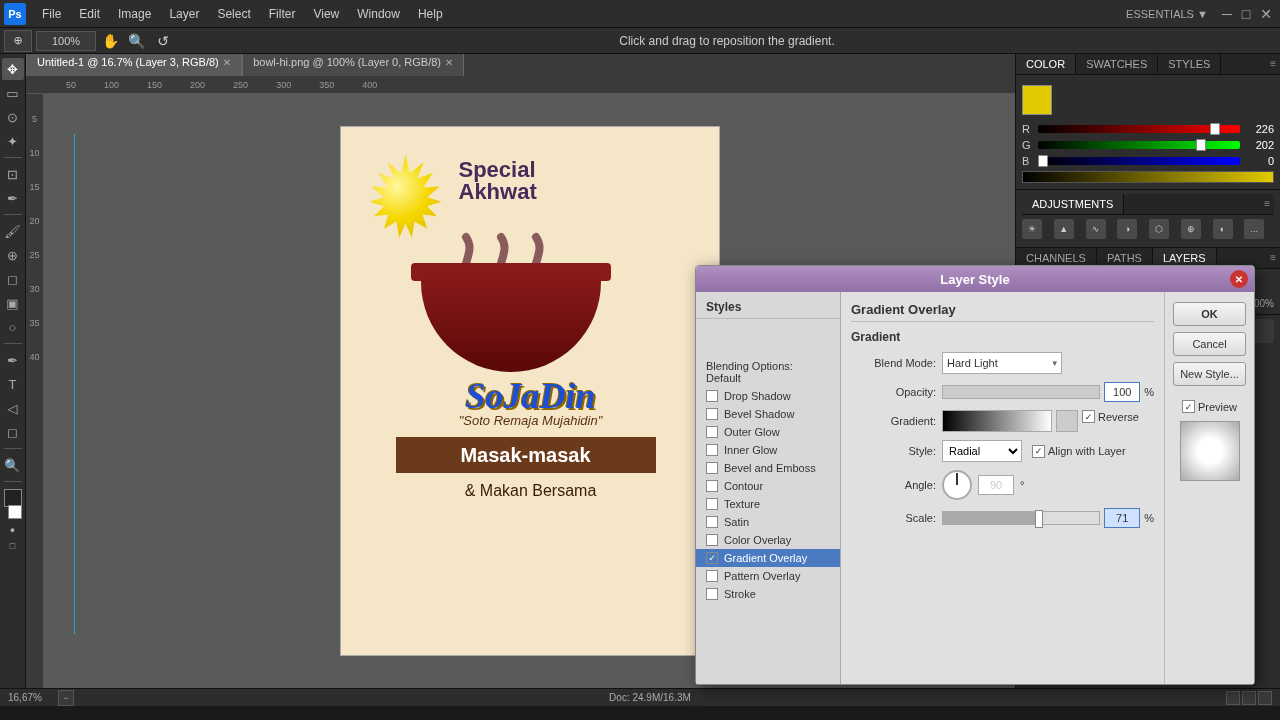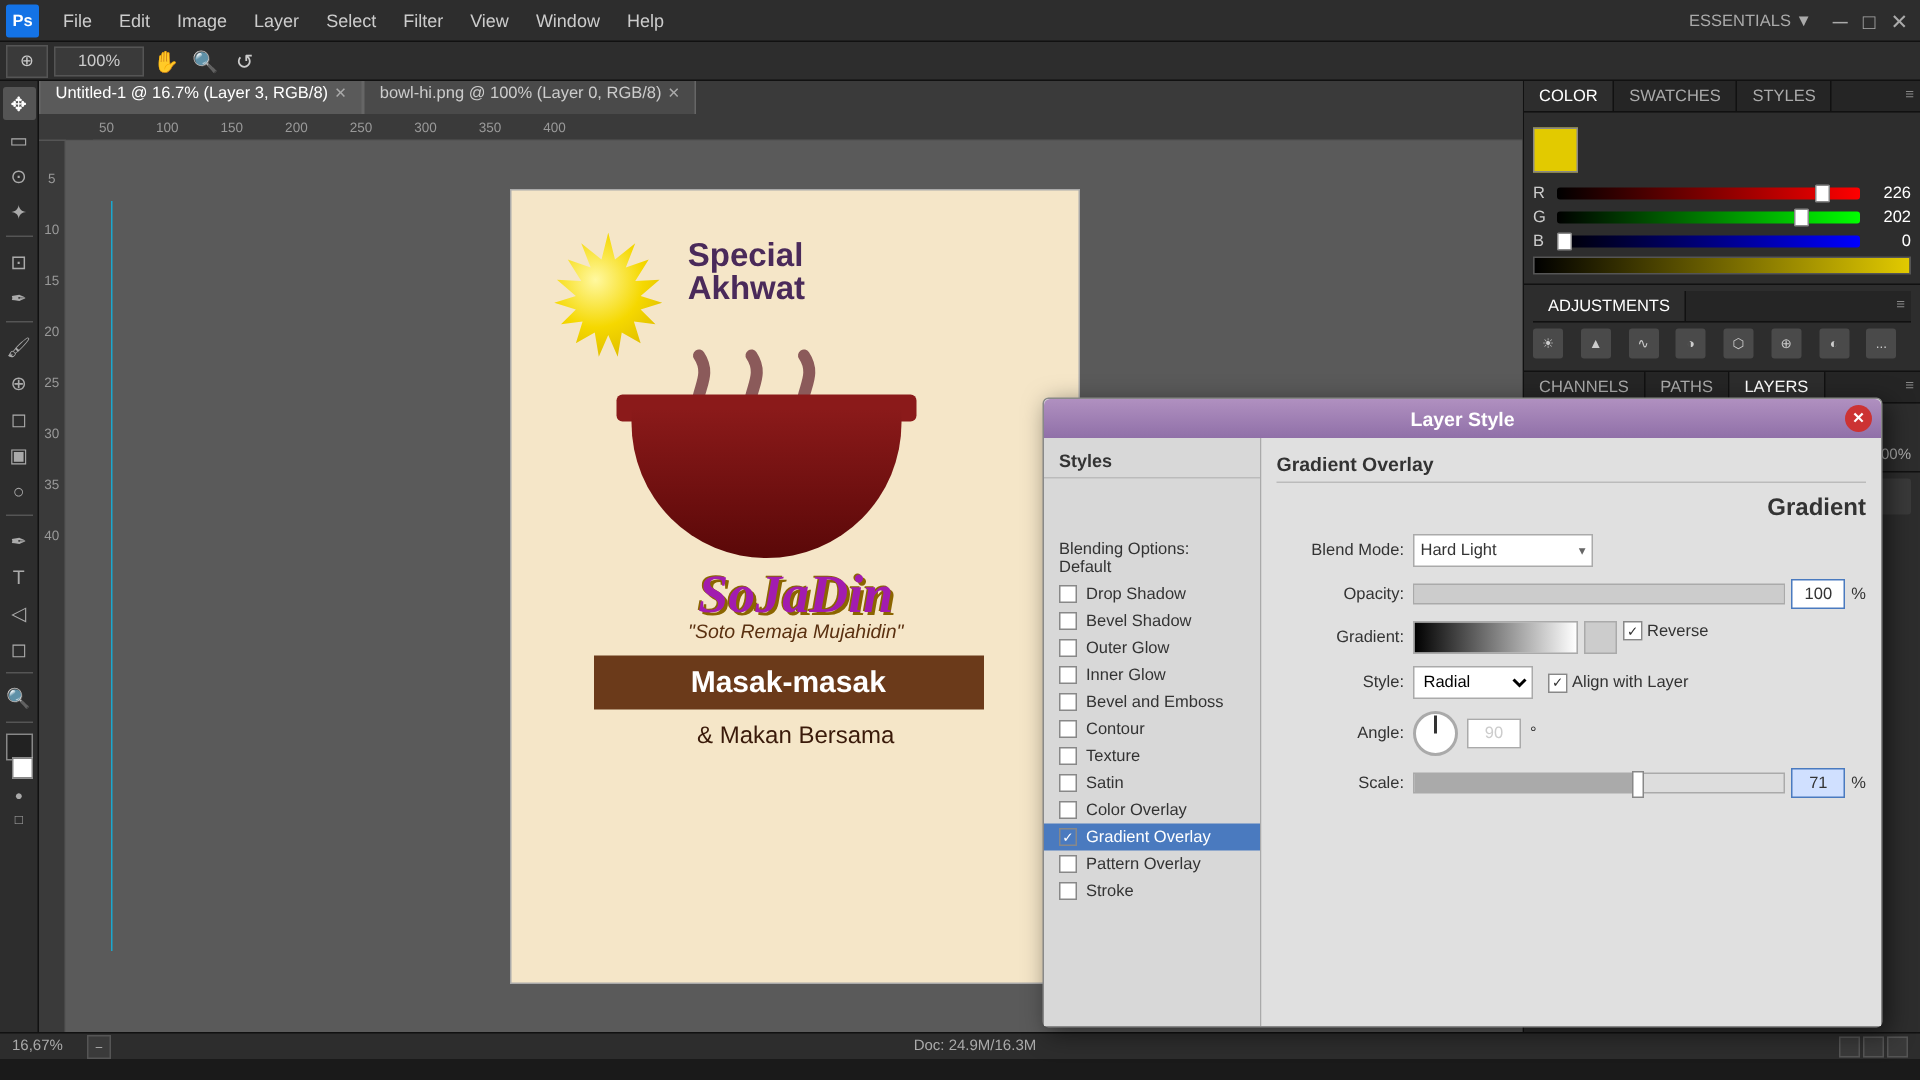--- a/index.html
+++ b/index.html
@@ -94,21 +94,21 @@
     }
     .bowl-rim {
       width: 200px; height: 18px; background: #8b1a1a; border-radius: 4px;
       position: absolute; top: -9px; left: -10px;
     }
 
     
     .sojadin-text {
       position: absolute; top: 248px; left: 40px; width: 300px; text-align: center;
       font-size: 36px; font-weight: 900; font-style: italic;
-      color: #a21caf;
+      color: #1d4ed8;
       text-shadow: 2px 2px 0 #8b6500, -1px -1px 0 #8b6500;
       font-family: Georgia, serif;
     }
 
     .subtitle-text {
       position: absolute; top: 286px; left: 20px; width: 340px; text-align: center;
       font-size: 13px; color: #5a3010; font-style: italic;
     }
 
     .masak-banner {
@@ -206,21 +206,21 @@
       display: flex; align-items: center; justify-content: center; flex-shrink: 0;
     }
     .style-checkbox.blue-check { background: #4a7abf; }
     .style-checkbox.blue-check::after { content: '✓'; font-size: 9px; color: white; }
 
     
     #options-panel {
       flex: 1; padding: 10px; background: #e0e0e0; overflow-y: auto;
     }
     #options-title { font-size: 13px; font-weight: bold; color: #333; margin-bottom: 8px; border-bottom: 1px solid #bbb; padding-bottom: 4px; }
-    #gradient-section-title { font-size: 16px; font-weight: bold; color: #333; margin-bottom: 8px; text-align: right; }
+    #gradient-section-title { font-size: 12px; font-weight: bold; color: #333; margin-bottom: 8px; }
 
     .option-row {
       display: flex; align-items: center; margin-bottom: 8px; gap: 6px;
     }
     .option-label { width: 85px; font-size: 11px; color: #333; text-align: right; }
 
     .blend-select {
       width: 120px; height: 22px; background: white; border: 1px solid #aaa;
       font-size: 11px; padding: 2px 4px; display: flex; align-items: center; justify-content: space-between;
       cursor: pointer; color: #333;
@@ -314,20 +314,21 @@
   <div style="font-size:14px;color:#aaa;padding:0 4px;cursor:pointer;">□</div>
   <div style="font-size:14px;color:#aaa;padding:0 4px;cursor:pointer;">✕</div>
 </div>
 
 <div id="tool-options">
   <div style="width:28px;height:22px;background:#3a3a3a;border:1px solid #555;display:flex;align-items:center;justify-content:center;cursor:pointer;font-size:11px;color:#ccc;">⊕</div>
   <div style="width:60px;height:20px;background:#3a3a3a;border:1px solid #555;font-size:11px;color:#ccc;display:flex;align-items:center;justify-content:center;cursor:pointer;">100%</div>
   <div style="width:22px;height:22px;display:flex;align-items:center;justify-content:center;color:#ccc;font-size:14px;cursor:pointer;">✋</div>
   <div style="width:22px;height:22px;display:flex;align-items:center;justify-content:center;color:#ccc;font-size:14px;cursor:pointer;">🔍</div>
   <div style="width:22px;height:22px;display:flex;align-items:center;justify-content:center;color:#ccc;font-size:14px;cursor:pointer;">↺</div>
+  <div style="flex:1; text-align:center;">Click and drag to reposition the gradient.</div>
 </div>
 
 <div id="main-layout">
 
   <div id="toolbox">
     <div class="tool-icon active">✥</div>
     <div class="tool-icon">▭</div>
     <div class="tool-icon">⊙</div>
     <div class="tool-icon">✦</div>
     <div class="tool-divider"></div>
@@ -660,20 +661,32 @@
           <div class="scale-slider" style="position:relative;height:14px;flex:1;">
             <div style="position:absolute;width:60%;height:100%;background:#aaa;"></div>
             <div style="position:absolute;left:59%;top:-2px;width:8px;height:18px;background:white;border:1px solid #888;cursor:pointer;"></div>
           </div>
           <div class="scale-input">71</div>
           <div class="percent-label">%</div>
         </div>
       </div>
     </div>
 
+    <div id="dialog-buttons">
+      <div class="dialog-btn ok">OK</div>
+      <div class="dialog-btn">Cancel</div>
+      <div class="dialog-btn">New Style...</div>
+      <div style="margin-top:8px;">
+        <div class="preview-label">
+          <div class="small-checkbox checked"></div>
+          <span>Preview</span>
+        </div>
+        <div class="preview-thumb"></div>
+      </div>
+    </div>
   </div>
 </div>
 
 <div id="bottom-bar">
   <span>16,67%</span>
   <div style="width:16px;height:16px;background:#3a3a3a;border:1px solid #555;display:flex;align-items:center;justify-content:center;cursor:pointer;font-size:9px;color:#aaa;">−</div>
   <div style="flex:1;"></div>
   <span>Doc: 24.9M/16.3M</span>
   <div style="flex:1;"></div>
   <div style="display:flex;gap:2px;">

